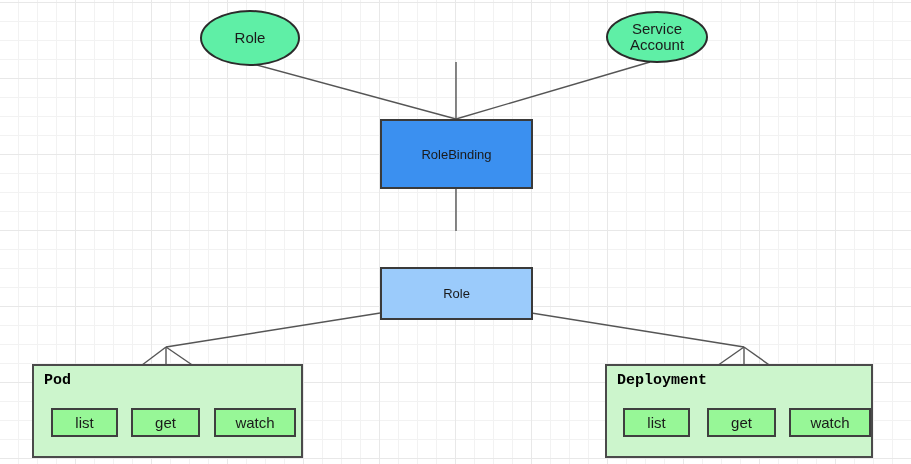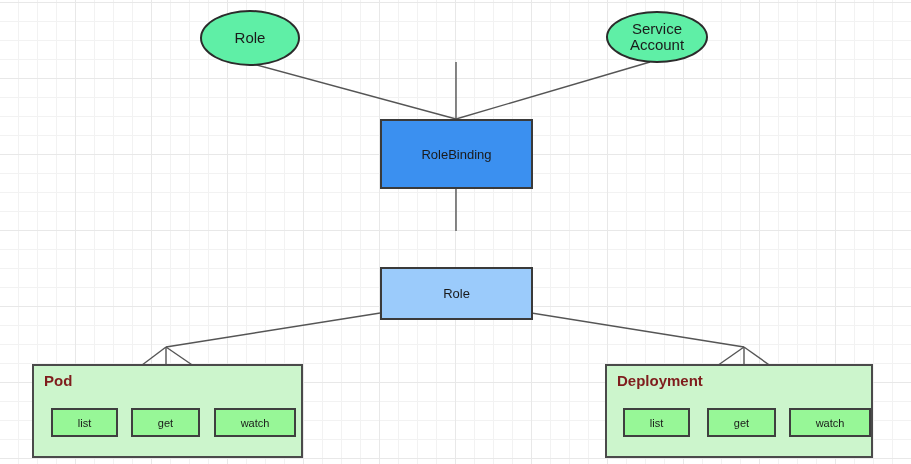--- a/index.html
+++ b/index.html
@@ -72,29 +72,30 @@
     box-sizing: border-box;
     border: 2px solid #4a4a4a;
     background: #CCF5CC;
   }
   .group-title {
     position: absolute;
     left: 10px;
     top: 6px;
     font-size: 15px;
     font-weight: bold;
-    color: #7f1d1d;
+    color: #000000;
     white-space: nowrap;
+    font-family: Liberation Mono, monospace;
   }
   .verb {
     position: absolute;
     box-sizing: border-box;
     border: 2px solid #3f3f3f;
     background: #97F797;
-    font-size: 11px;
+    font-size: 15px;
     color: #1a1a1a;
     display: flex;
     align-items: center;
     justify-content: center;
   }
 </style>
 </head>
 <body>
 
 <div id="canvas">

